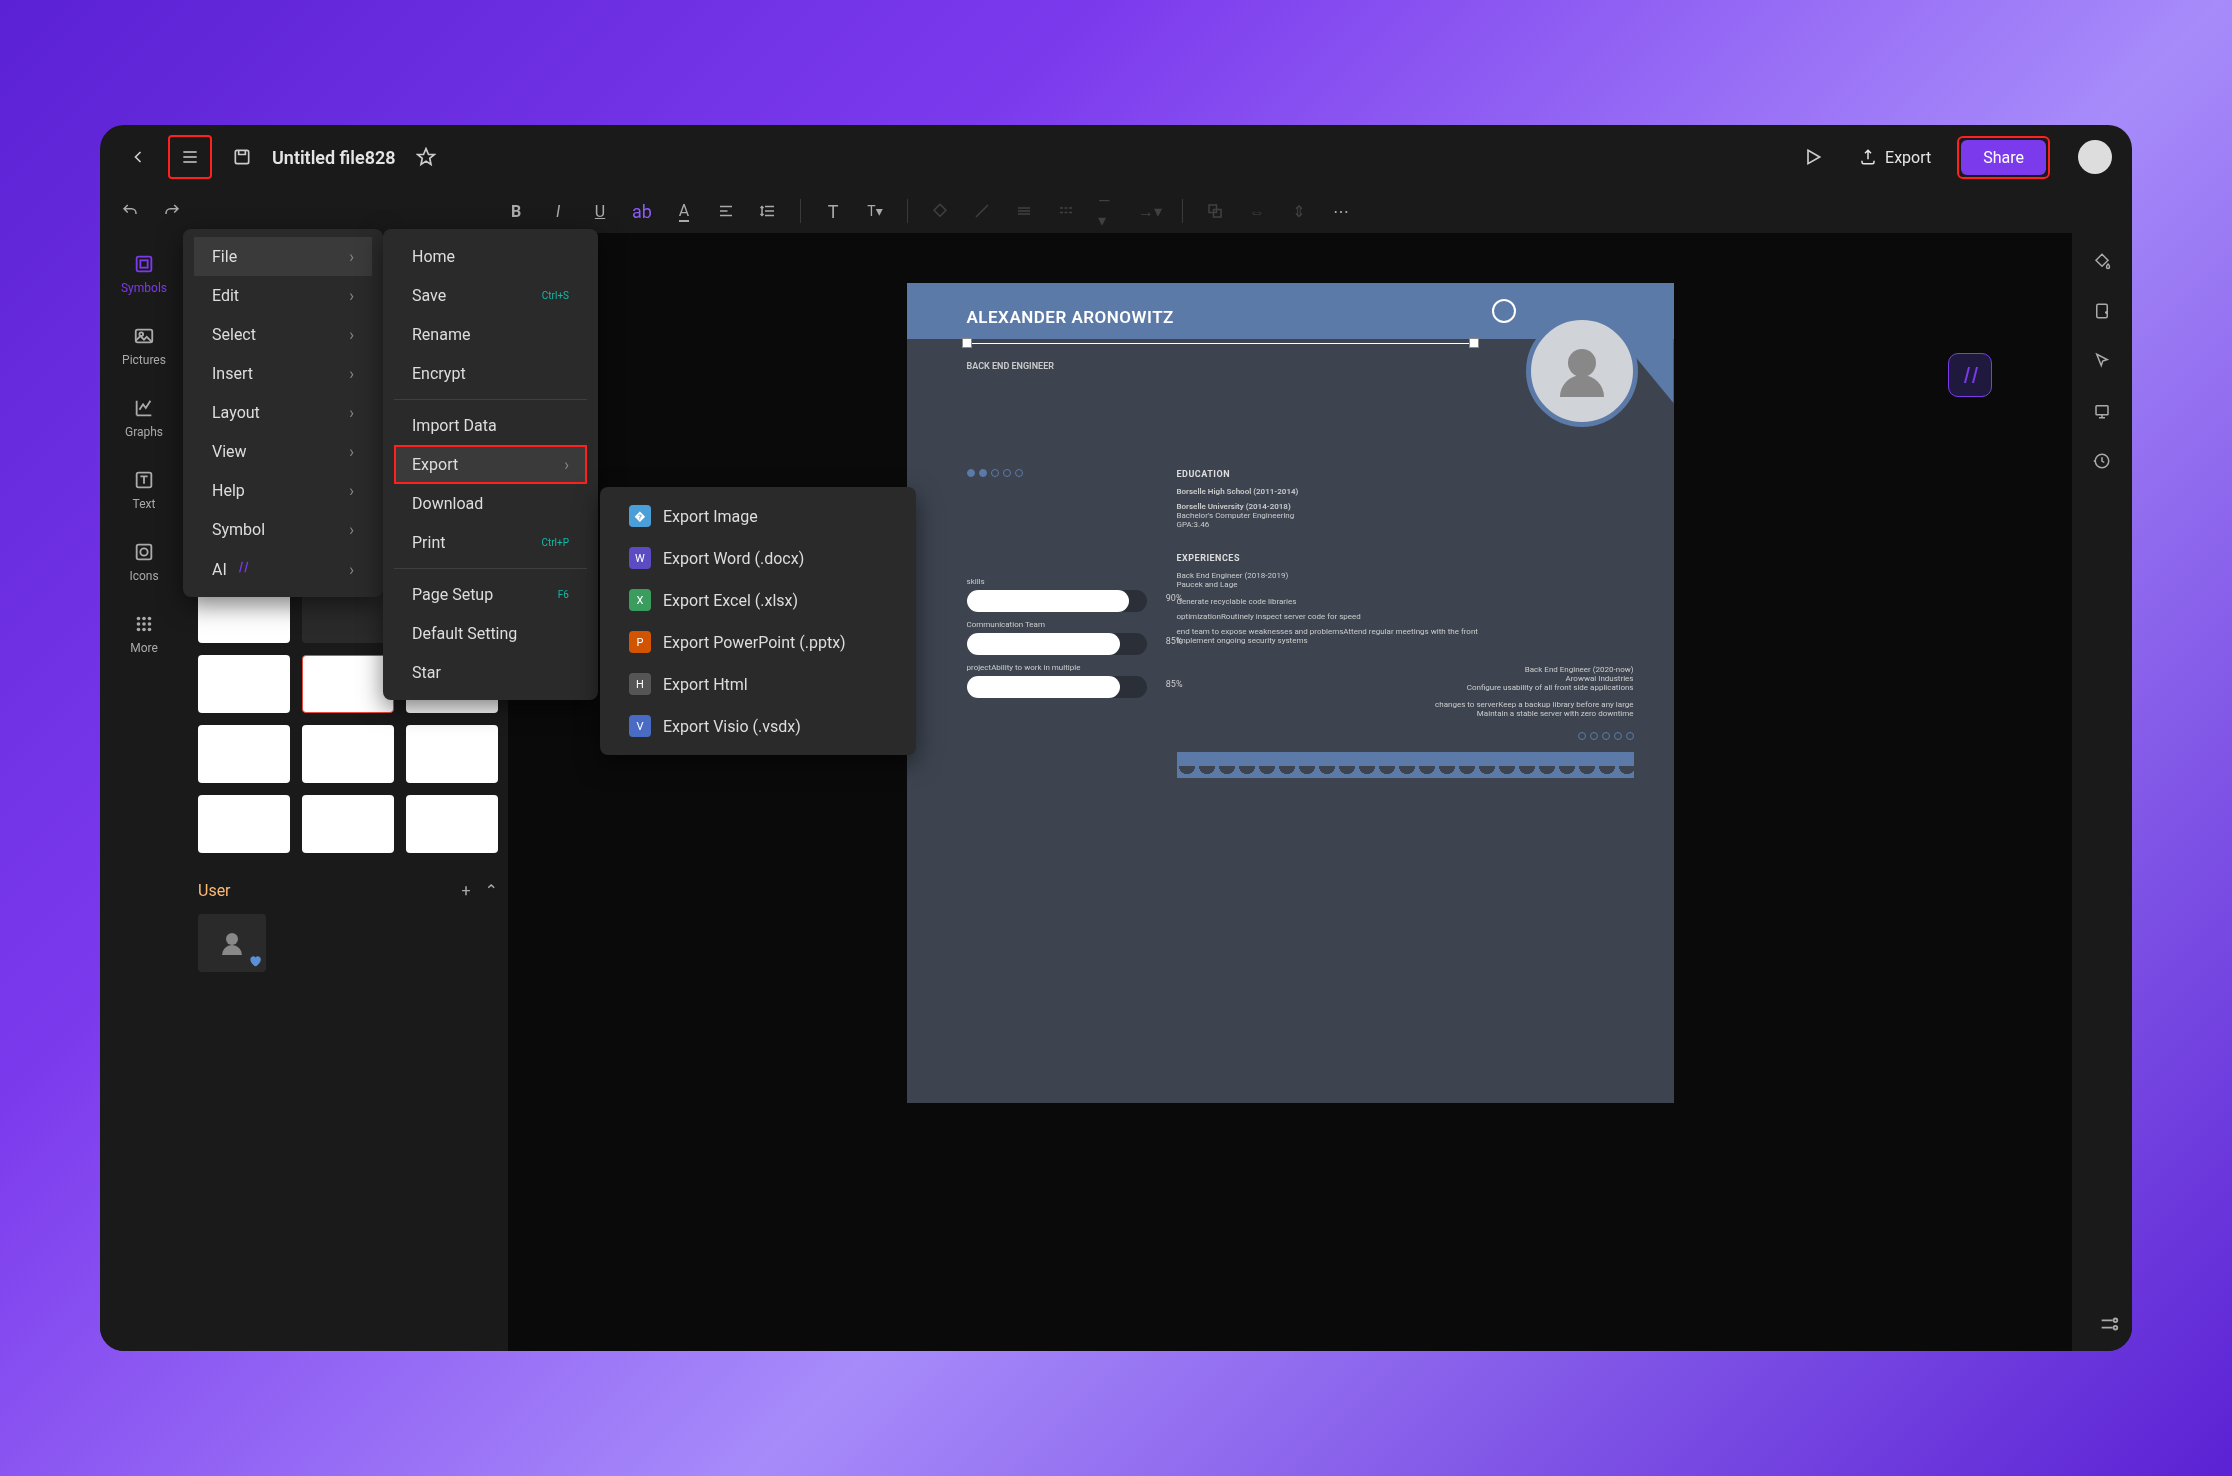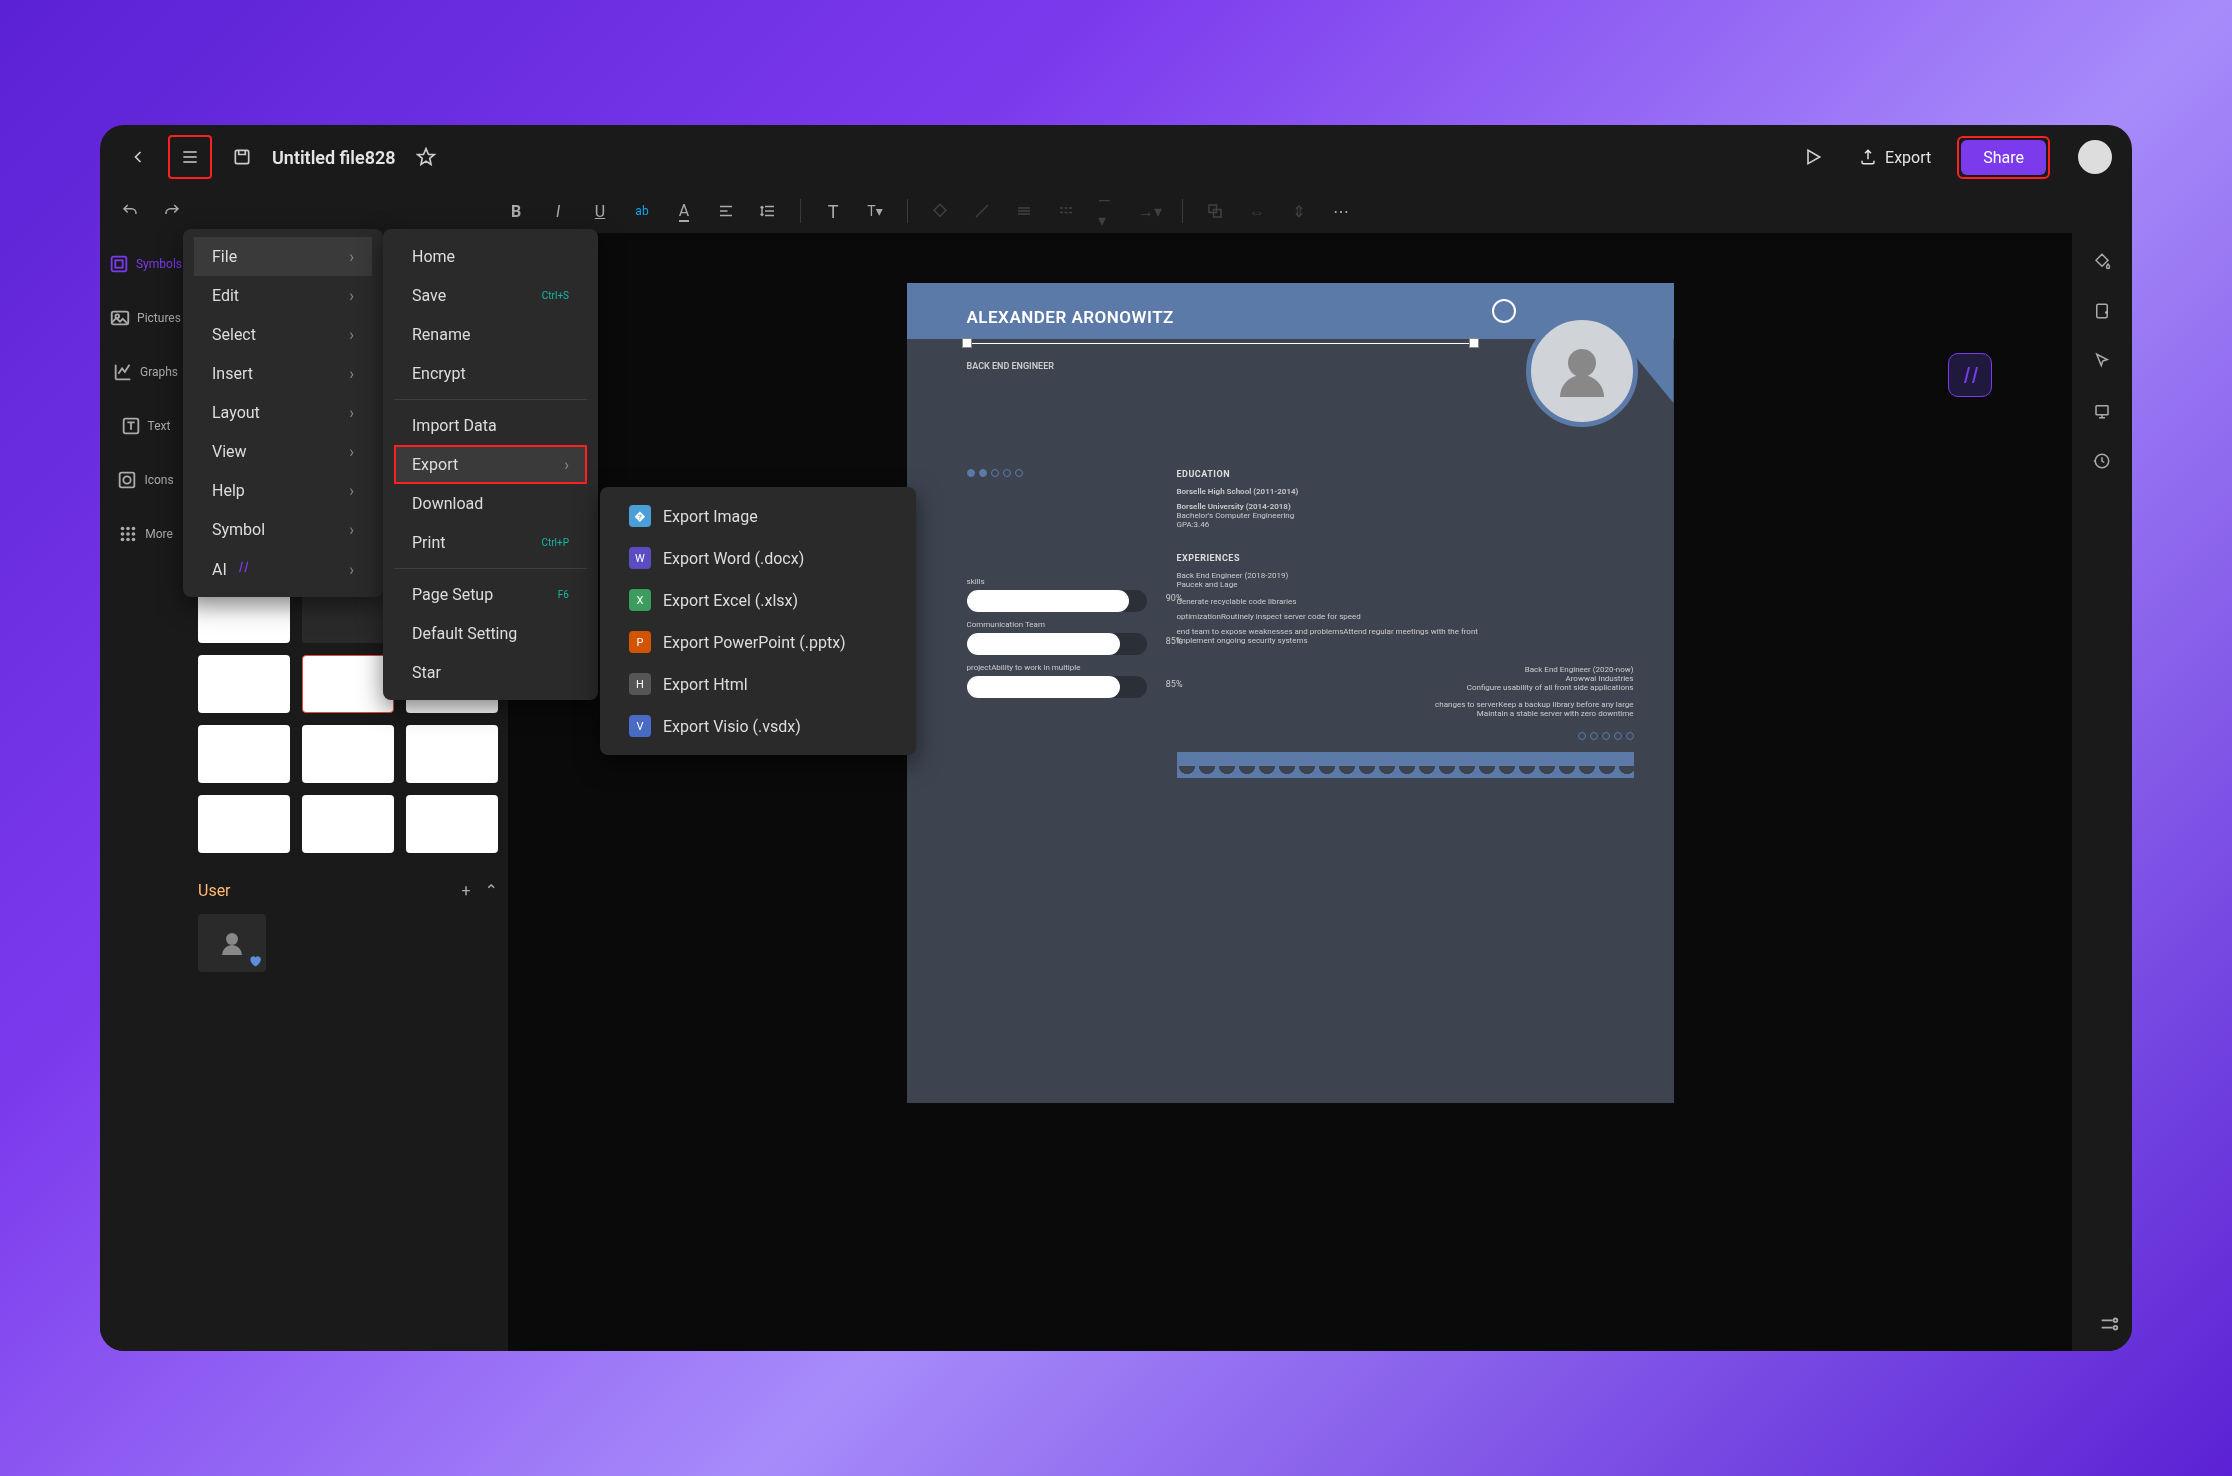--- a/index.html
+++ b/index.html
@@ -19,21 +19,21 @@
 .avatar { width: 34px; height: 34px; border-radius: 50%; background: #ddd; margin-left: 16px; }
 
 .toolbar { height: 44px; display: flex; align-items: center; gap: 22px; padding: 0 20px; position: relative; }
 .tb-icon { width: 20px; height: 20px; color: #aaa; cursor: pointer; display: flex; align-items: center; justify-content: center; }
 .tb-icon svg { width: 18px; height: 18px; }
 .tb-divider { width: 1px; height: 24px; background: #3a3a3a; }
 .tb-disabled { opacity: 0.35; }
 
 .workspace { display: flex; height: calc(100% - 108px); }
 .left-rail { width: 88px; background: #1a1a1a; display: flex; flex-direction: column; align-items: center; padding-top: 18px; gap: 28px; }
-.rail-item { display: flex; flex-direction: row; align-items: center; gap: 4px; color: #aaa; font-size: 12px; cursor: pointer; }
+.rail-item { display: flex; flex-direction: column; align-items: center; gap: 4px; color: #aaa; font-size: 12px; cursor: pointer; }
 .rail-item.active { color: #7c3aed; }
 .rail-item .ri-icon { width: 26px; height: 26px; display: flex; align-items: center; justify-content: center; }
 
 .left-panel { width: 320px; background: #1a1a1a; padding: 12px 10px; overflow: hidden; position: relative; }
 .thumb-grid { display: grid; grid-template-columns: repeat(3, 1fr); gap: 12px; }
 .thumb { background: #2a2a2a; border-radius: 4px; height: 58px; display: flex; align-items: center; justify-content: center; font-size: 8px; color: #888; }
 .user-section { margin-top: 28px; display: flex; align-items: center; justify-content: space-between; }
 .user-label { font-size: 16px; color: #fdba74; }
 .user-thumb { width: 68px; height: 58px; background: #2a2a2a; border-radius: 4px; margin-top: 14px; display: flex; align-items: center; justify-content: center; position: relative; }
 
@@ -147,21 +147,21 @@
     <div class="tb-icon">
         <b style="color:#aaa;font-size:16px">B</b>
       </div>
     <div class="tb-icon">
         <i style="color:#aaa;font-size:16px">I</i>
       </div>
     <div class="tb-icon">
         <span style="color:#aaa;font-size:16px;text-decoration:underline">U</span>
       </div>
     <div class="tb-icon">
-        <span style="color:#0ea5e9;font-size:12px">ab</span>
+        <span style="color:#8b5cf6;font-size:18px">ab</span>
       </div>
     <div class="tb-icon">
         <span style="color:#aaa;font-size:16px;border-bottom:2px solid #aaa">A</span>
       </div>
     <div class="tb-icon">
         <svg viewBox="0 0 24 24" stroke="#aaa" fill="none" stroke-width="2">
           <path d="M4 6h16M4 12h10M4 18h16"></path>
         </svg>
       </div>
     <div class="tb-icon">

